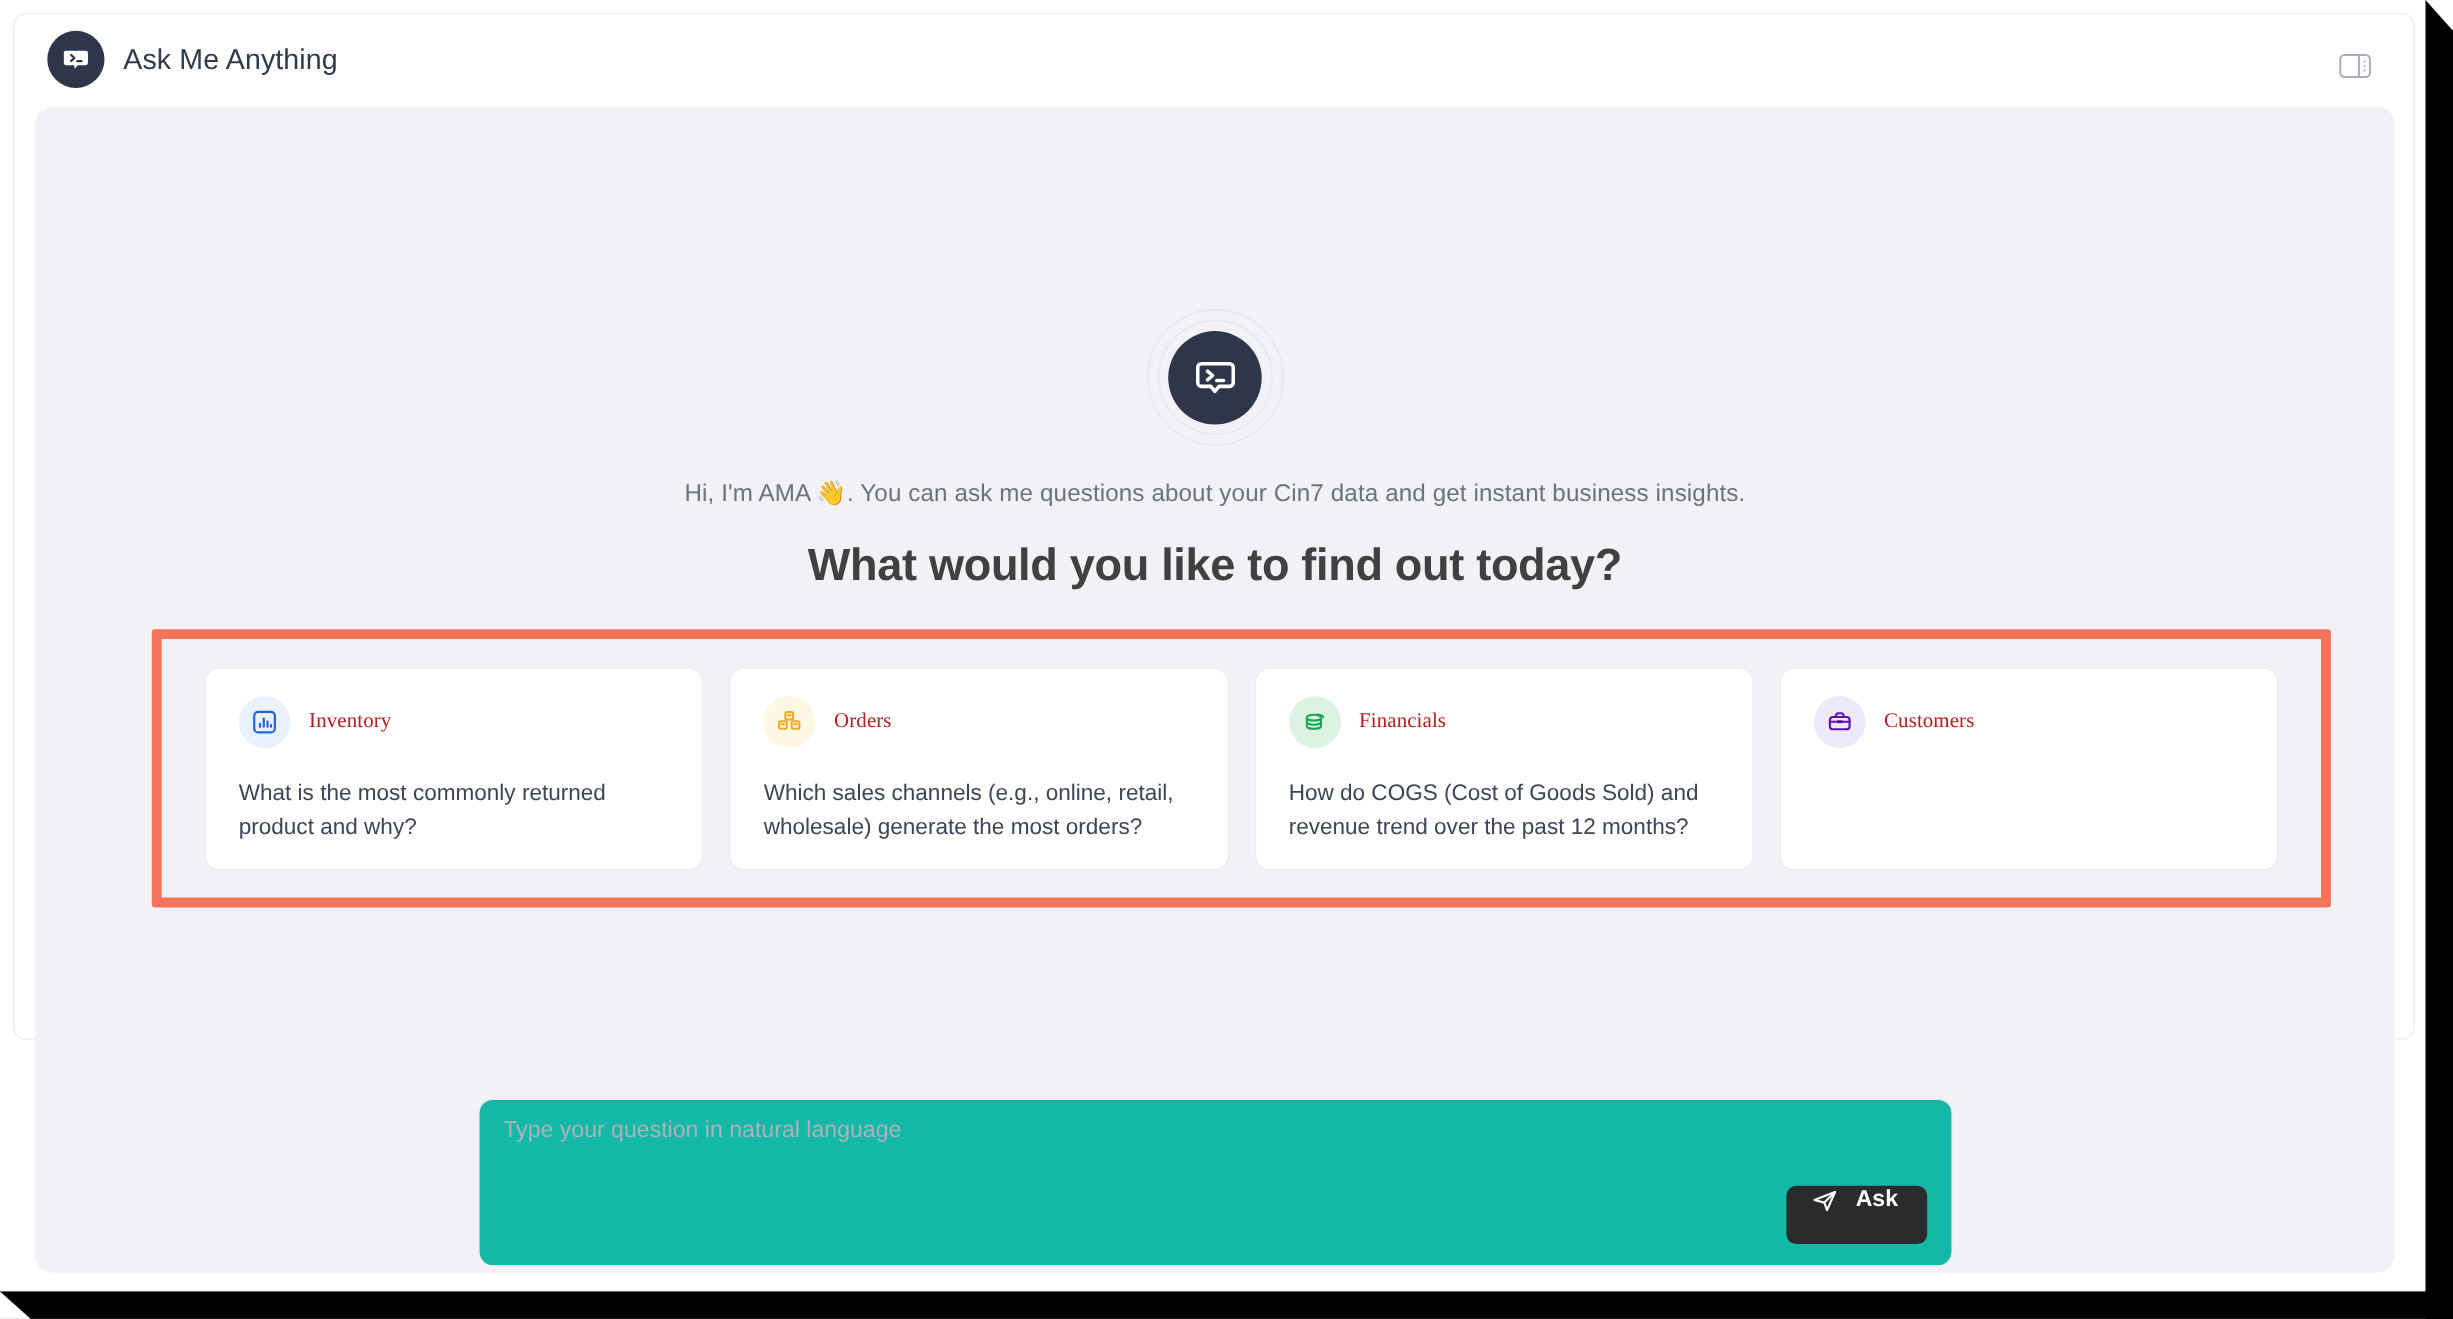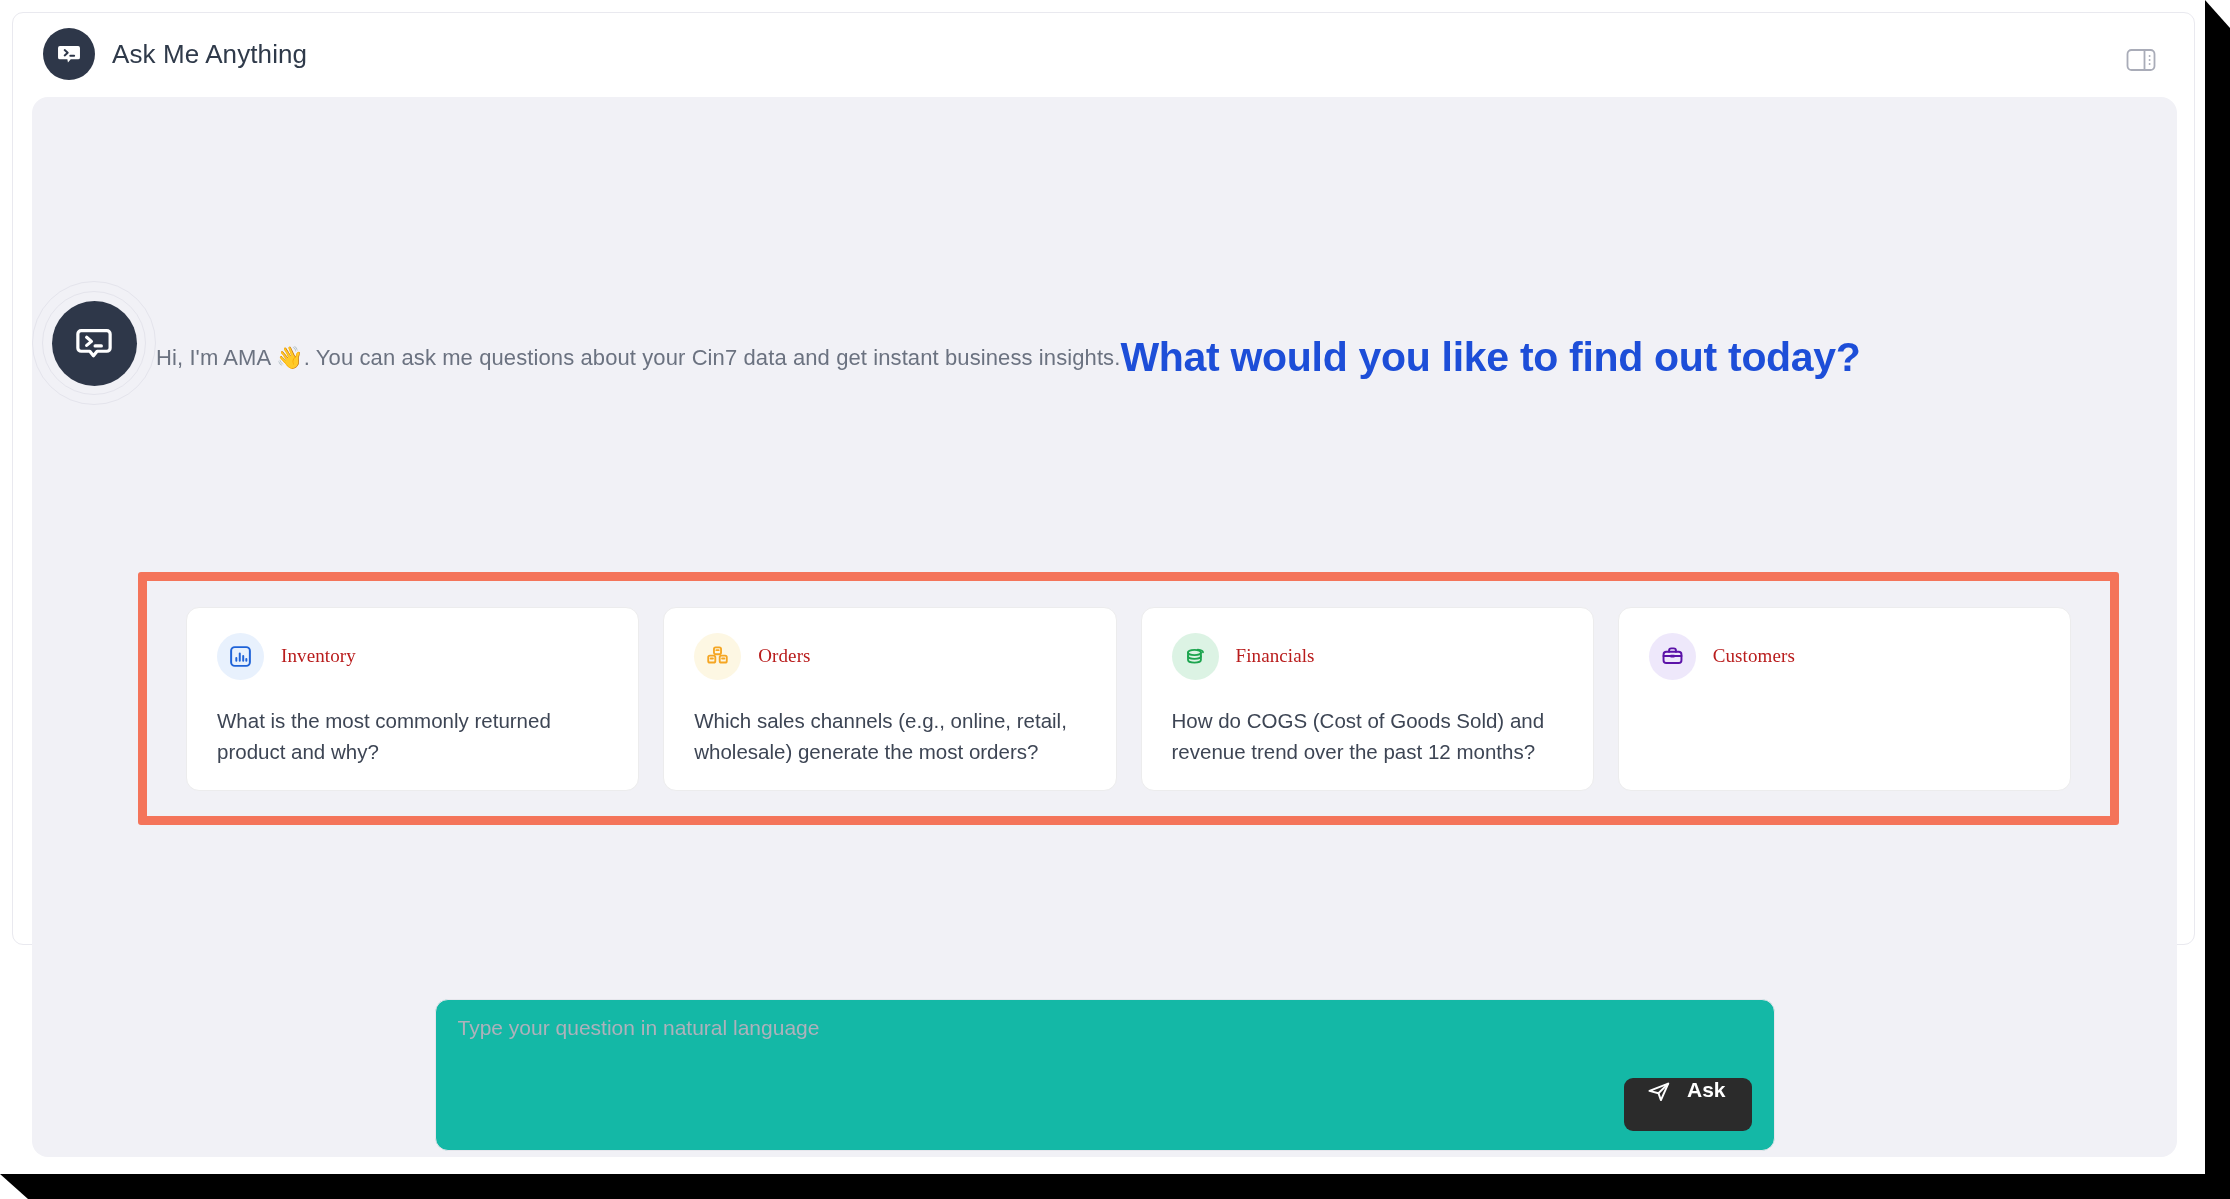--- a/index.html
+++ b/index.html
@@ -111,21 +111,21 @@
     overflow: hidden;
   }
 
   
   #hero {
     position: absolute;
     left: 0;
     top: 184px;
     width: 100%;
     display: flex;
-    flex-direction: row;
+    flex-direction: column;
     align-items: center;
     text-align: center;
   }
   .hero-avatar-wrap {
     position: relative;
     width: 124px; height: 124px;
     display: flex;
     align-items: center;
     justify-content: center;
   }
@@ -149,21 +149,21 @@
     margin-top: 30px;
     font-size: 22px;
     color: #6b7280;
     letter-spacing: 0.1px;
     white-space: nowrap;
   }
   #headline {
     margin-top: 29px;
     font-size: 41px;
     font-weight: 700;
-    color: #1d4ed8;
+    color: #404040;
     letter-spacing: -0.3px;
     white-space: nowrap;
   }
 
   
   #highlight-box {
     position: absolute;
     left: 106px;
     top: 475px;
     width: 1981px;

